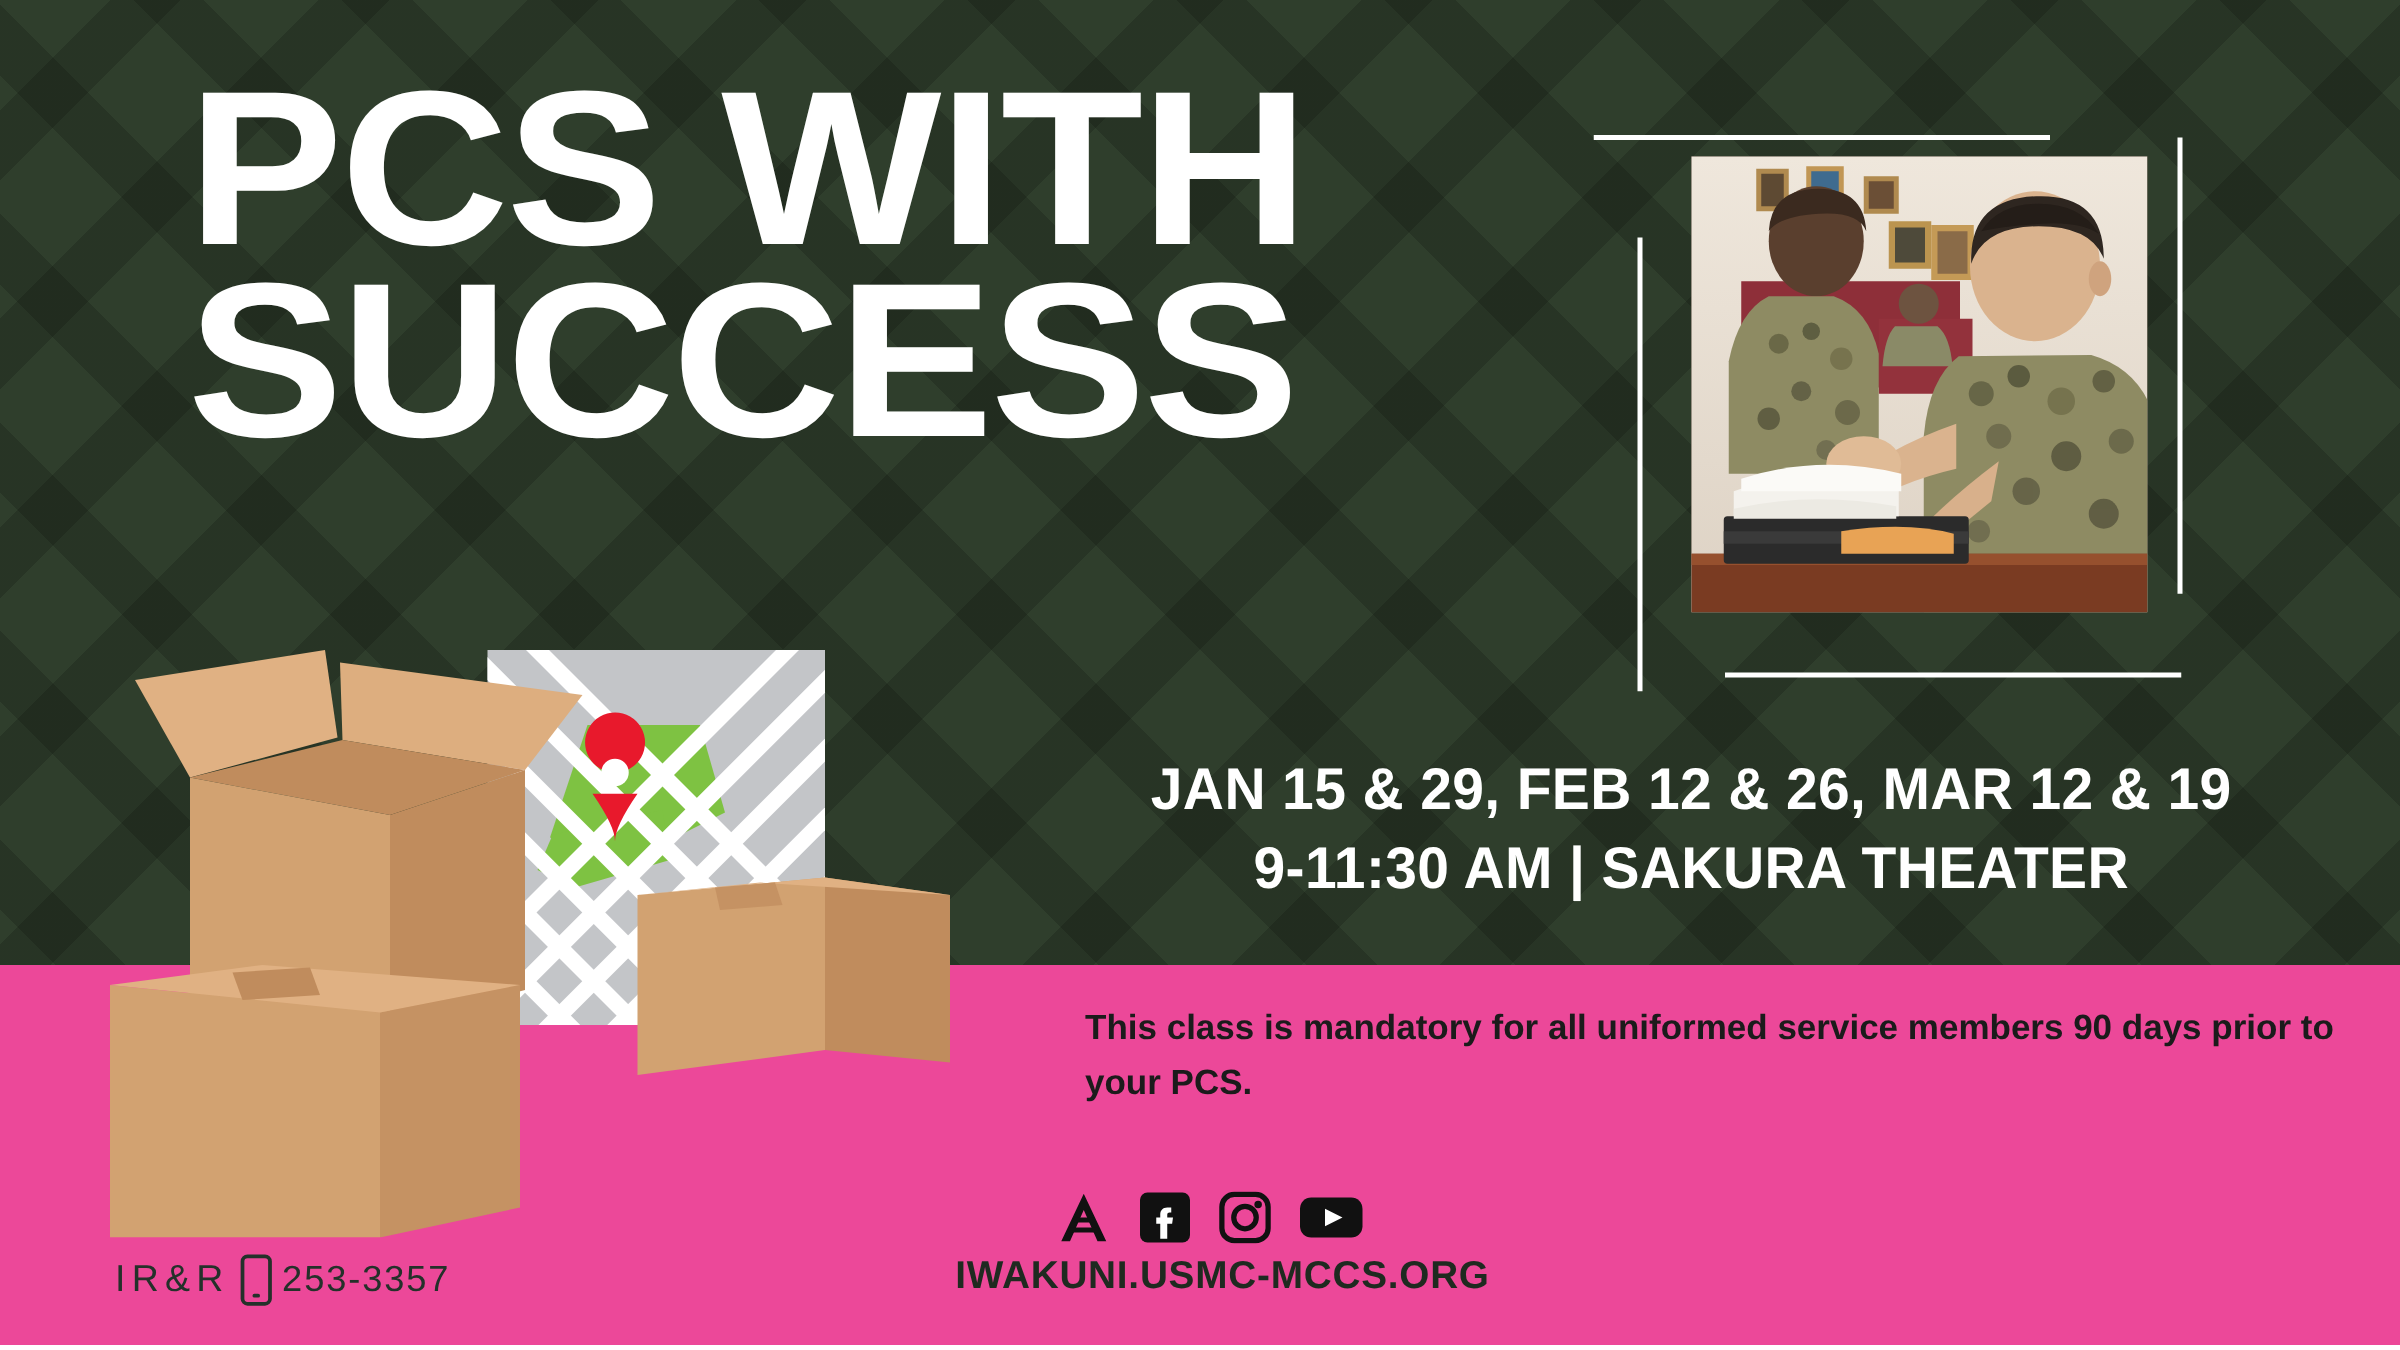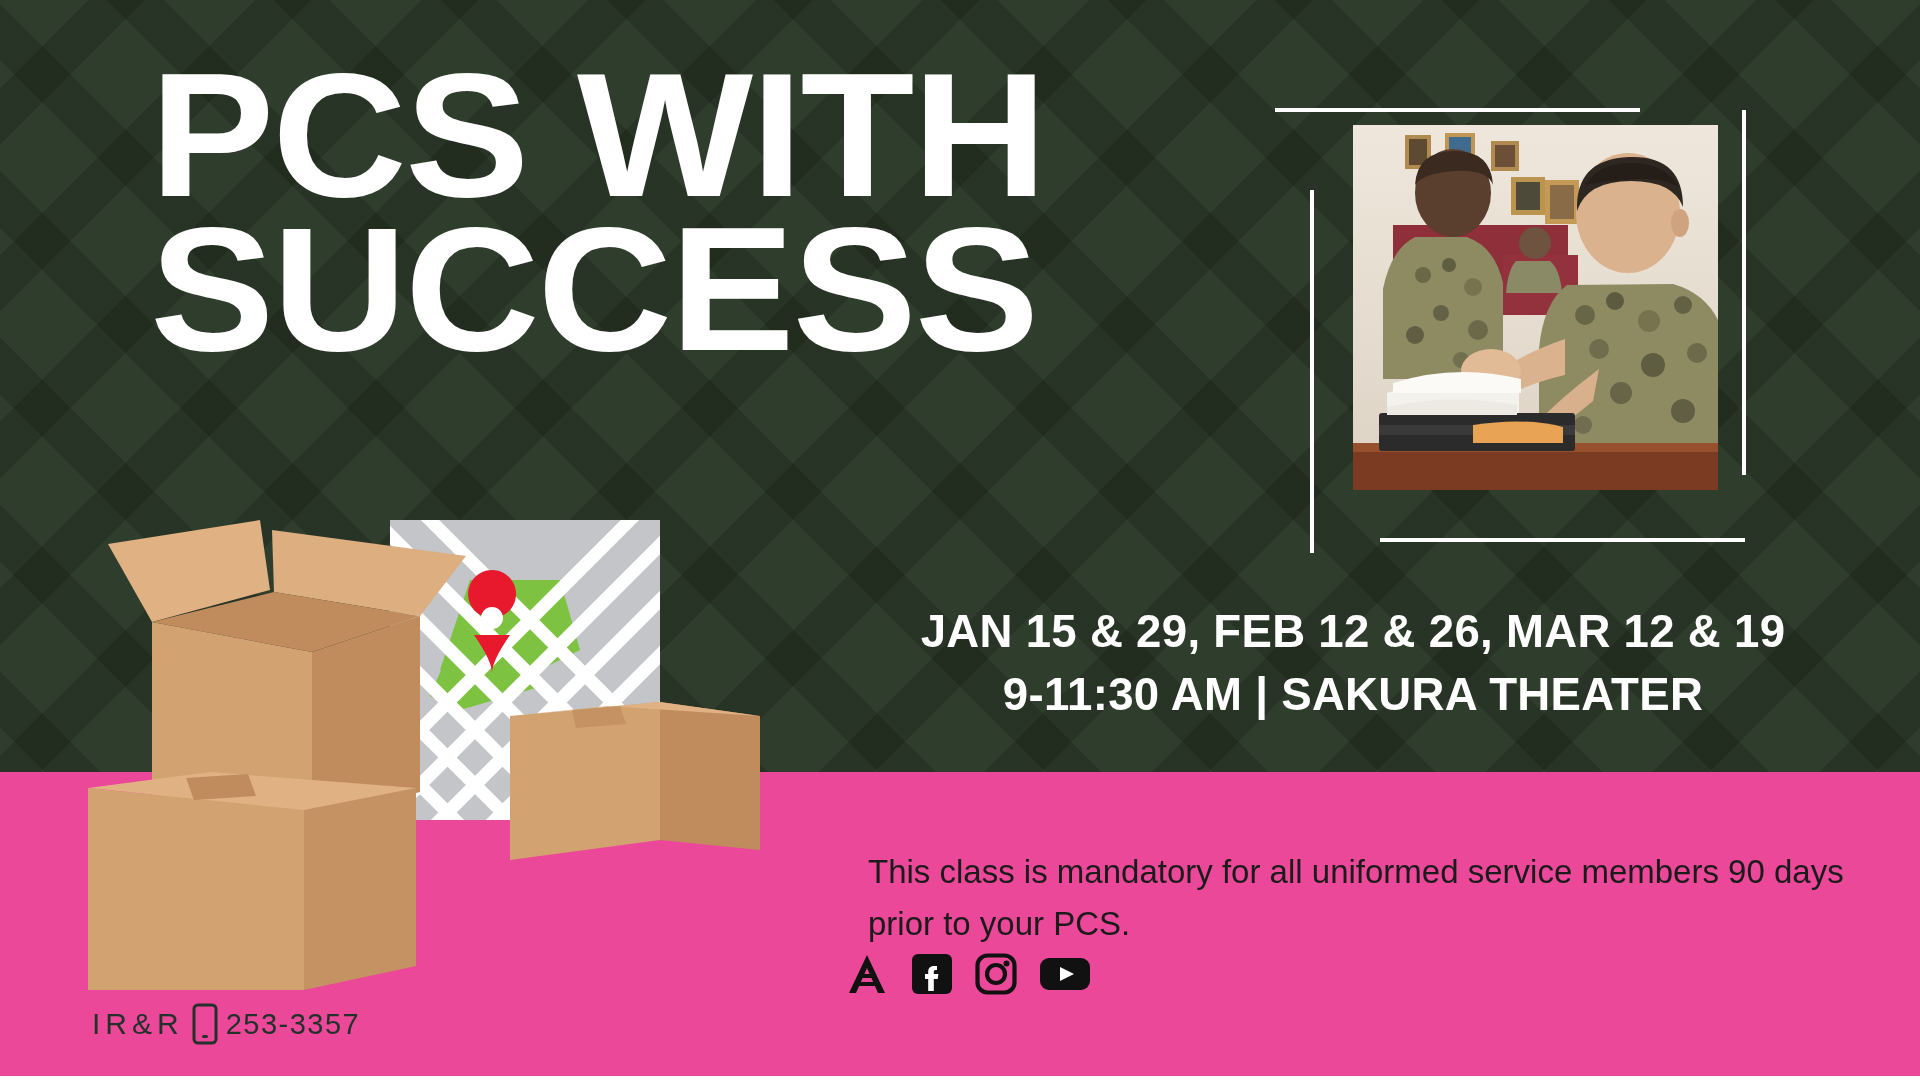--- a/index.html
+++ b/index.html
@@ -96,25 +96,24 @@
     text-transform:uppercase;
     white-space:nowrap;
     transform:scaleX(0.97);
     transform-origin:left center;
   }
 
   
   .body-note {
     position:absolute; left:868px; top:800px;
     width:1010px;
-    font-size:33px;
+    font-size:28px;
     line-height:1.58;
     color:#1b1b1b;
-    font-weight:400;
-    margin-top:46px;
+    font-weight:700;
   }
 
   
   .social-row {
     position:absolute; left:845px; top:952px;
     display:flex; align-items:center; gap:22px;
   }
   .social-row svg { display:block; }
 
   .website {
@@ -347,20 +346,21 @@
       </svg>
     </span>
     <span>
       <svg width="52" height="40" viewBox="0 0 52 40">
         <rect x="1" y="4" width="50" height="32" rx="9" fill="#111"></rect>
         <polygon points="21,13 35,20 21,27" fill="#fff"></polygon>
       </svg>
     </span>
   </div>
 
+  <div class="website">IWAKUNI.USMC-MCCS.ORG</div>
 
   <div class="contact">
     <span class="contact-label">IR&amp;R</span>
     <span class="phone-ico">
       <svg width="26" height="42" viewBox="0 0 26 42">
         <rect x="2" y="2" width="22" height="38" rx="4" fill="none" stroke="#24312a" stroke-width="3"></rect>
         <rect x="10" y="32" width="6" height="3" rx="1.5" fill="#24312a"></rect>
       </svg>
     </span>
     <span class="contact-number">253-3357</span>

